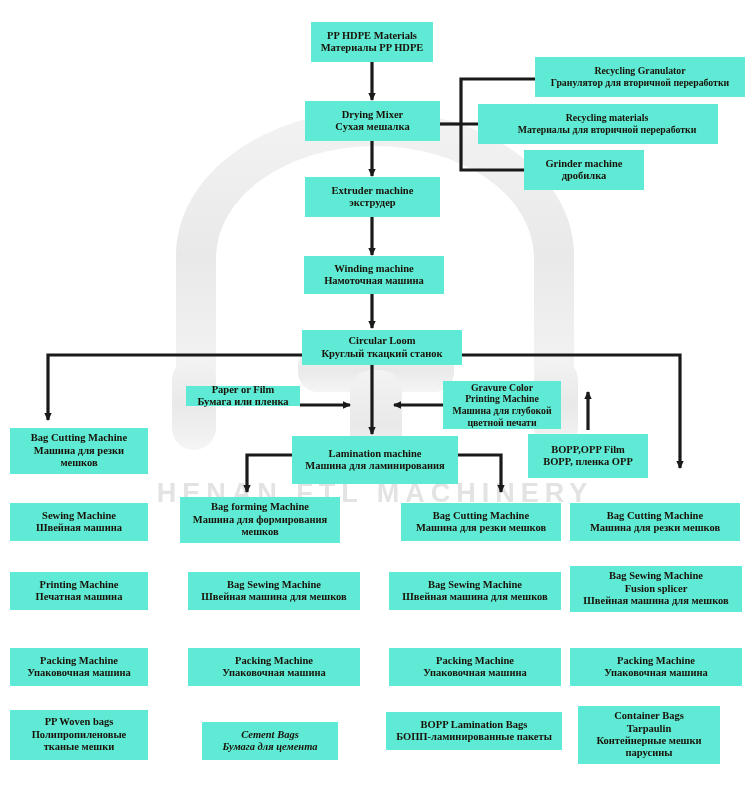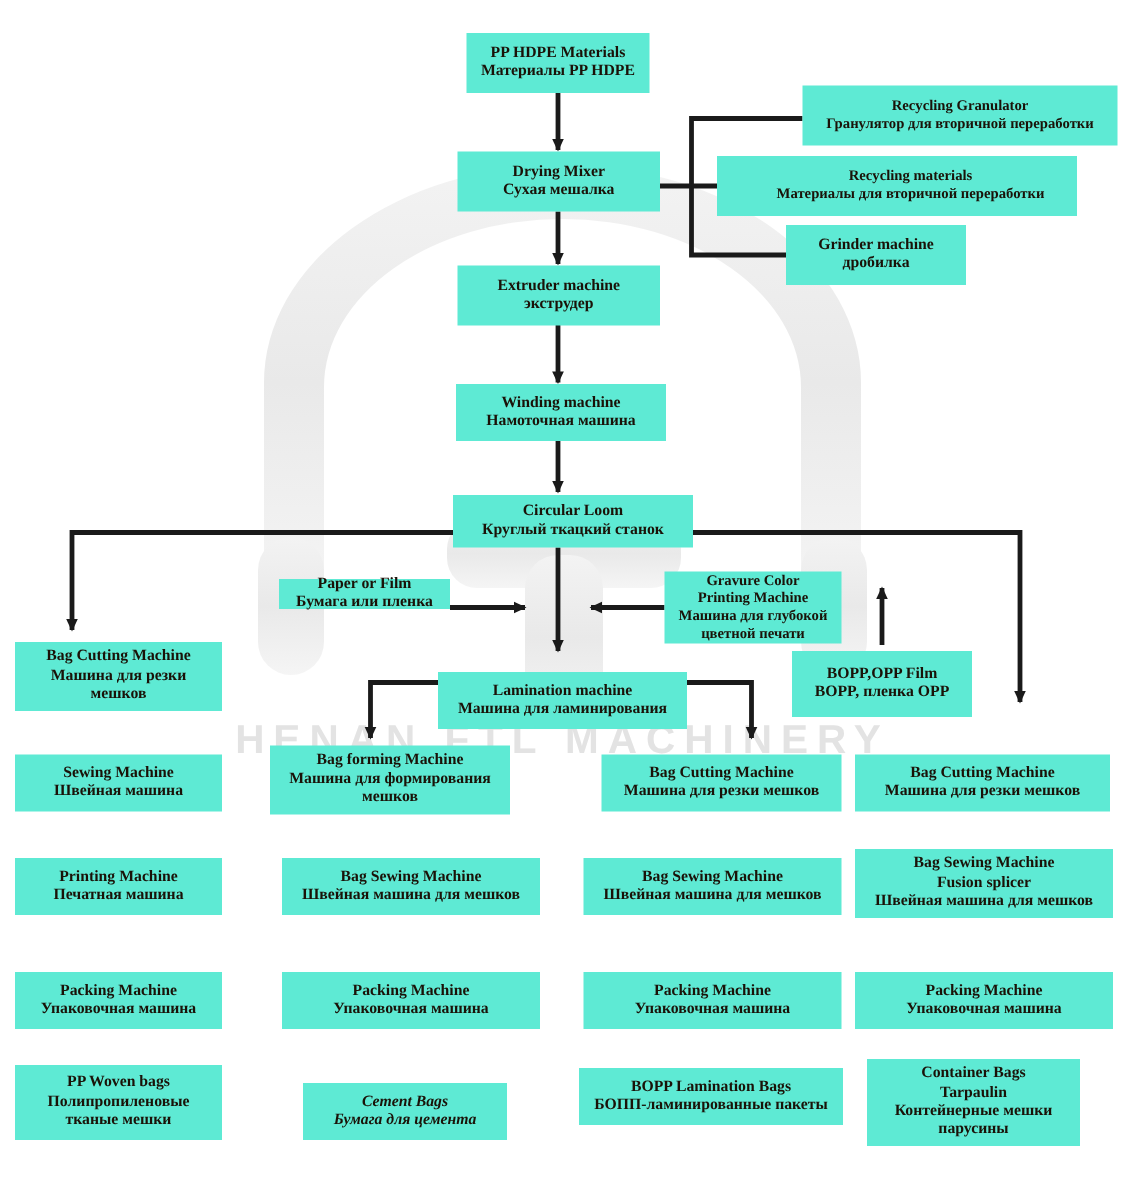--- a/index.html
+++ b/index.html
@@ -159,21 +159,21 @@
     <span class="l2">Printing Machine</span>
     <span class="l3">Машина для глубокой</span>
     <span class="l4">цветной печати</span>
   </div>
 
   <div class="box" style="left:528px;top:434px;width:120px;height:44px;align-items:flex-end;">
     <span class="l1">BOPP,OPP Film</span>
     <span class="l2">BOPP, пленка OPP</span>
   </div>
 
-  <div class="box" style="left:292px;top:448px;width:166px;height:38px;">
+  <div class="box" style="left:292px;top:436px;width:166px;height:48px;">
     <span class="l1">Lamination machine</span>
     <span class="l2">Машина для ламинирования</span>
   </div>
 
   <div class="box" style="left:10px;top:428px;width:138px;height:46px;">
     <span class="l1">Bag Cutting Machine</span>
     <span class="l2">Машина для резки</span>
     <span class="l3">мешков</span>
   </div>
   <div class="box" style="left:10px;top:503px;width:138px;height:38px;">

